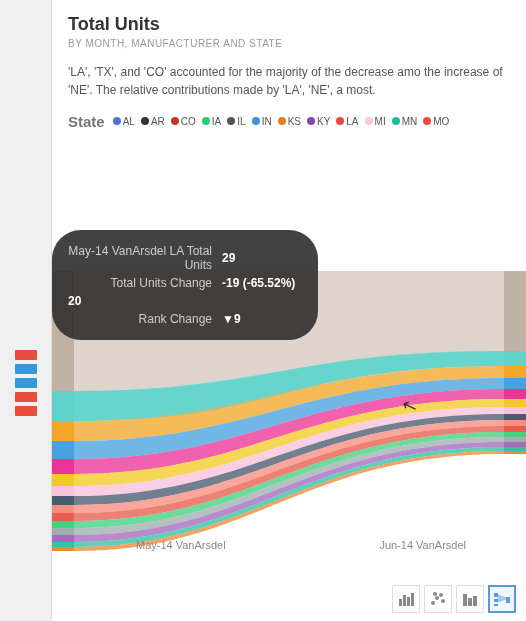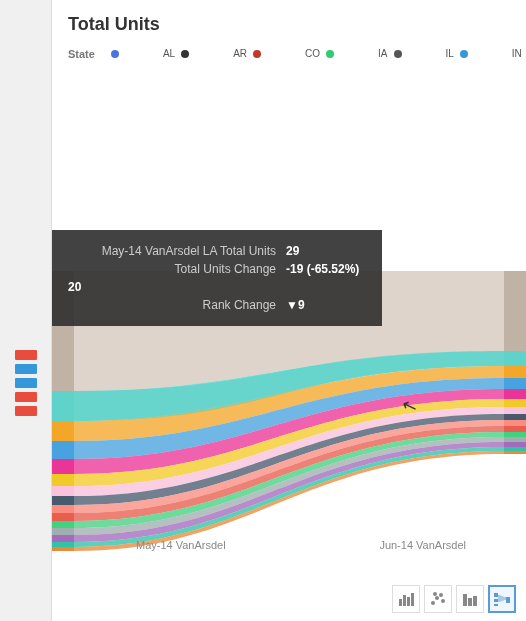--- a/index.html
+++ b/index.html
@@ -78,53 +78,53 @@
       flex-wrap: nowrap;
       align-items: center;
       padding: 6px 16px;
       font-size: 11px;
       color: #555;
       overflow: hidden;
       white-space: nowrap;
     }
 
     .legend-label {
-      margin-right: 16px;
+      margin-right: 8px;
       color: #777;
       font-weight: 600;
-      font-size: 11px;
+      font-size: 15px;
     }
 
     .legend-item {
       display: inline-flex;
       align-items: center;
       margin-right: 6px;
       font-size: 10px;
-      gap: 42px;
     }
 
     .legend-dot {
       width: 8px;
       height: 8px;
       border-radius: 50%;
       margin-right: 2px;
       flex-shrink: 0;
     }
 
     
     .tooltip-panel {
       position: absolute;
       top: 230px;
       left: 0px;
-      width: 330px;
+      width: 266px;
       background: rgba(50, 50, 50, 0.92);
       color: #fff;
       padding: 12px 16px;
       z-index: 10;
       font-size: 12px;
+      border-radius: 29px;
     }
 
     .tooltip-row {
       display: flex;
       justify-content: space-between;
       align-items: center;
       padding: 2px 0;
     }
 
     .tooltip-key {
@@ -228,22 +228,24 @@
     <div class="sidebar-color-block" style="background:#3498db;"></div>
     <div class="sidebar-color-block" style="background:#3498db;"></div>
     <div class="sidebar-color-block" style="background:#e74c3c;"></div>
     <div class="sidebar-color-block" style="background:#e74c3c;"></div>
   </div>
 
   <div class="content-area">
 
     <div class="header">
       <div class="chart-title">Total Units</div>
-    </div>
-
+      <div class="chart-subtitle">BY MONTH, MANUFACTURER AND STATE</div>
+    </div>
+
+    <div class="description-text">'LA', 'TX', and 'CO' accounted for the majority of the decrease amo the increase of 'NE'. The relative contributions made by 'LA', 'NE', a most.</div>
 
     <div class="legend-area">
       <span class="legend-label">State</span>
 
       <span class="legend-item">
         <span class="legend-dot" style="background:#4e73df;"></span>
         <span>AL</span>
       </span>
       <span class="legend-item">
         <span class="legend-dot" style="background:#333;"></span>

